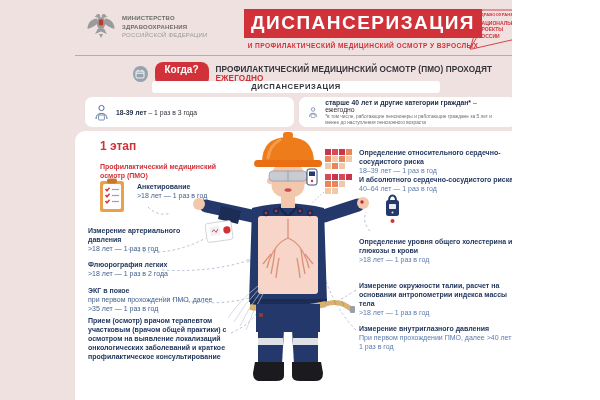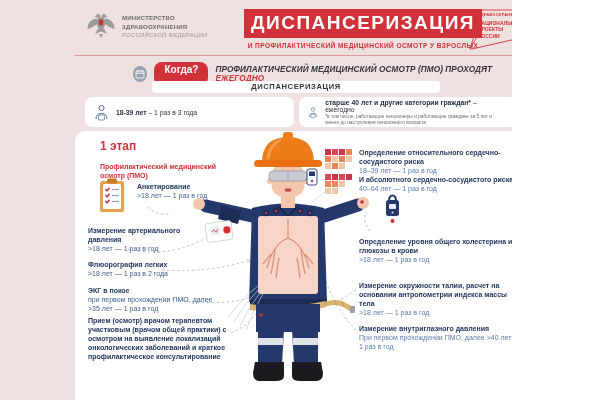--- a/index.html
+++ b/index.html
@@ -19,21 +19,21 @@
   .subtitle { color:#d13239; font-size:6.6px; font-weight:bold; margin-top:4px; letter-spacing:.4px; }
   .natproj { left:456px; top:5px; width:80px; height:48px; }
   .natproj .t0 { position:absolute; left:22px; top:7px; font-size:4px; color:#d13239; font-weight:bold; letter-spacing:.2px;}
   .natproj .t1 { position:absolute; left:22px; top:15px; font-size:5px; color:#d13239; font-weight:bold; line-height:1.25; }
   .header-divider { left:75px; top:55px; width:455px; height:1px; background:#dc9b9b; }
 
   
   .when-row { left:133px; top:62px; display:flex; align-items:center; gap:7px; }
   .calendar-circle { width:16px; height:16px; border-radius:50%; background:#97a2ae; display:flex; align-items:center; justify-content:center; }
   .when-badge { background:#d13239; color:#fff; font-size:10px; font-weight:bold; padding:2px 10px 11px; border-radius:8px; }
-  .when-text { font-size:8.2px; font-weight:bold; color:#33333b; letter-spacing:.1px;font-style:italic; }
+  .when-text { font-size:8.2px; font-weight:bold; color:#33333b; letter-spacing:.1px; }
   .when-text .hl { color:#d13239; }
 
   .disp-bar { left:152px; top:81px; width:288px; height:12px; background:#fff; border-radius:3px;
     font-size:7.6px; font-weight:bold; color:#33333b; text-align:center; line-height:12px; letter-spacing:.6px; }
 
   
   .age-box { top:97px; height:30px; background:#fff; border-radius:7px; display:flex; align-items:center; gap:7px; padding:0 9px; box-sizing:border-box; }
   .age-box.b1 { left:85px; width:209px; }
   .age-box.b2 { left:299px; width:217px; }
   .age-line { font-size:6.8px; color:#33333b; }

